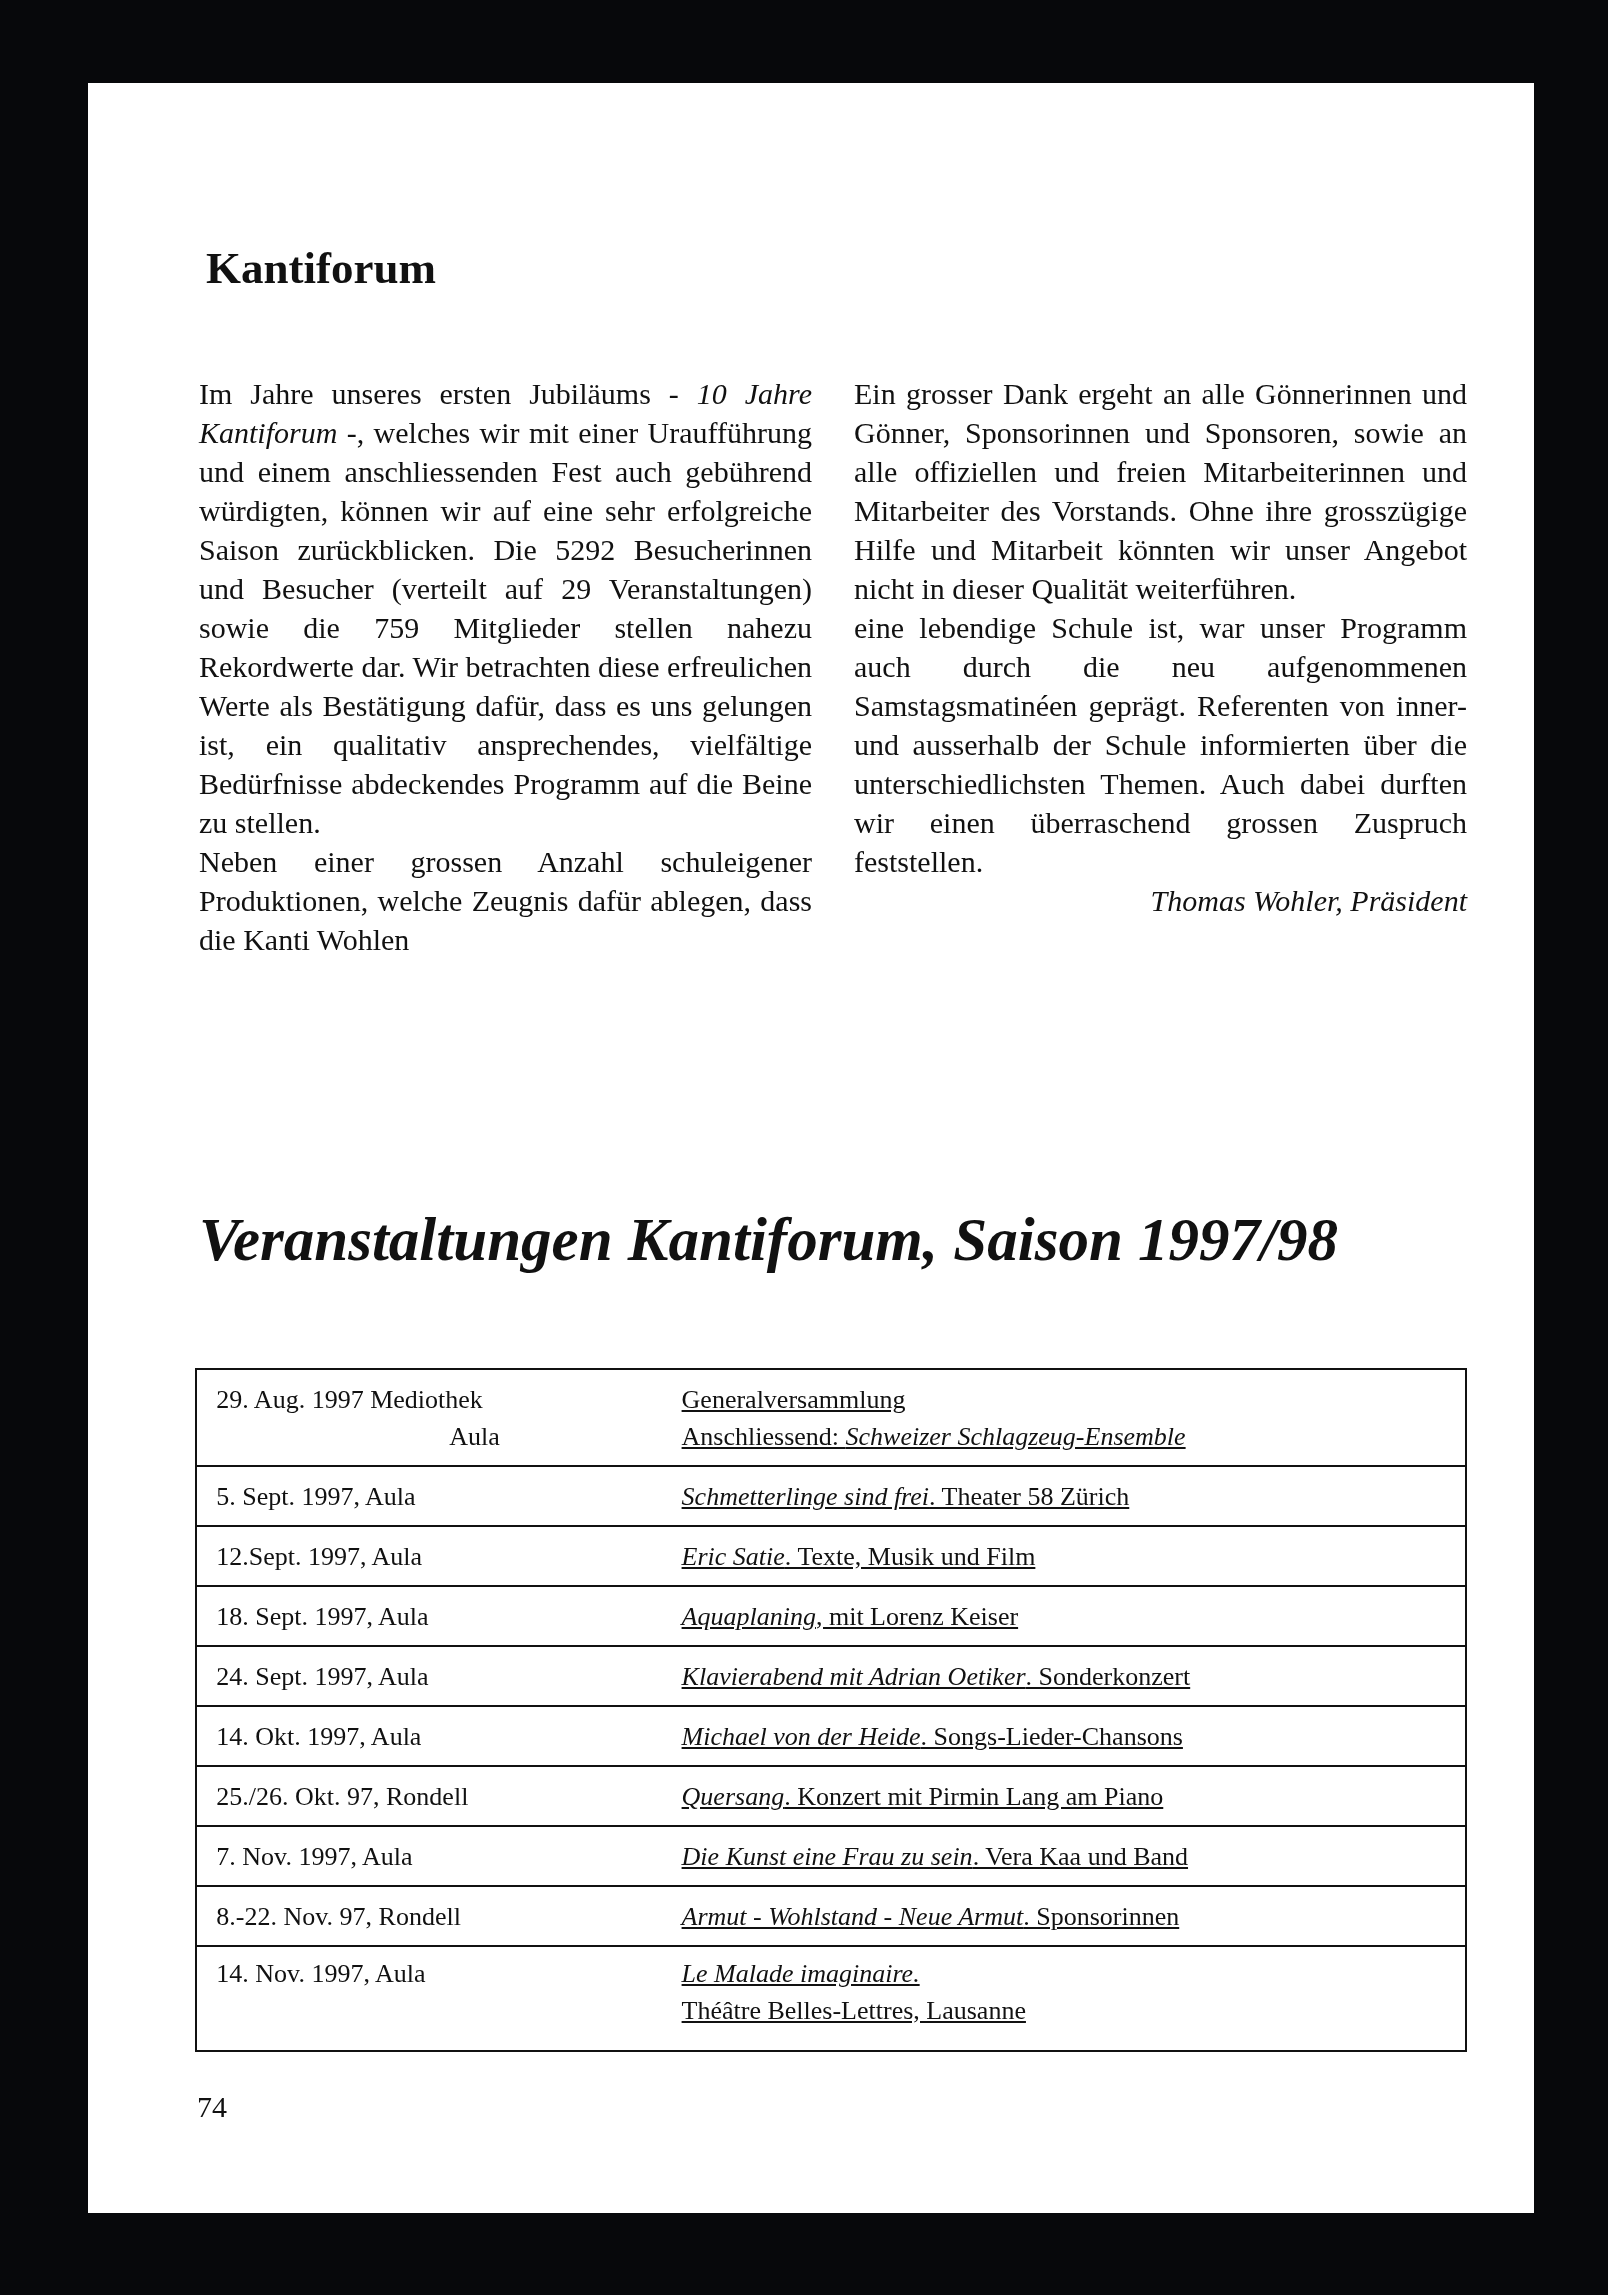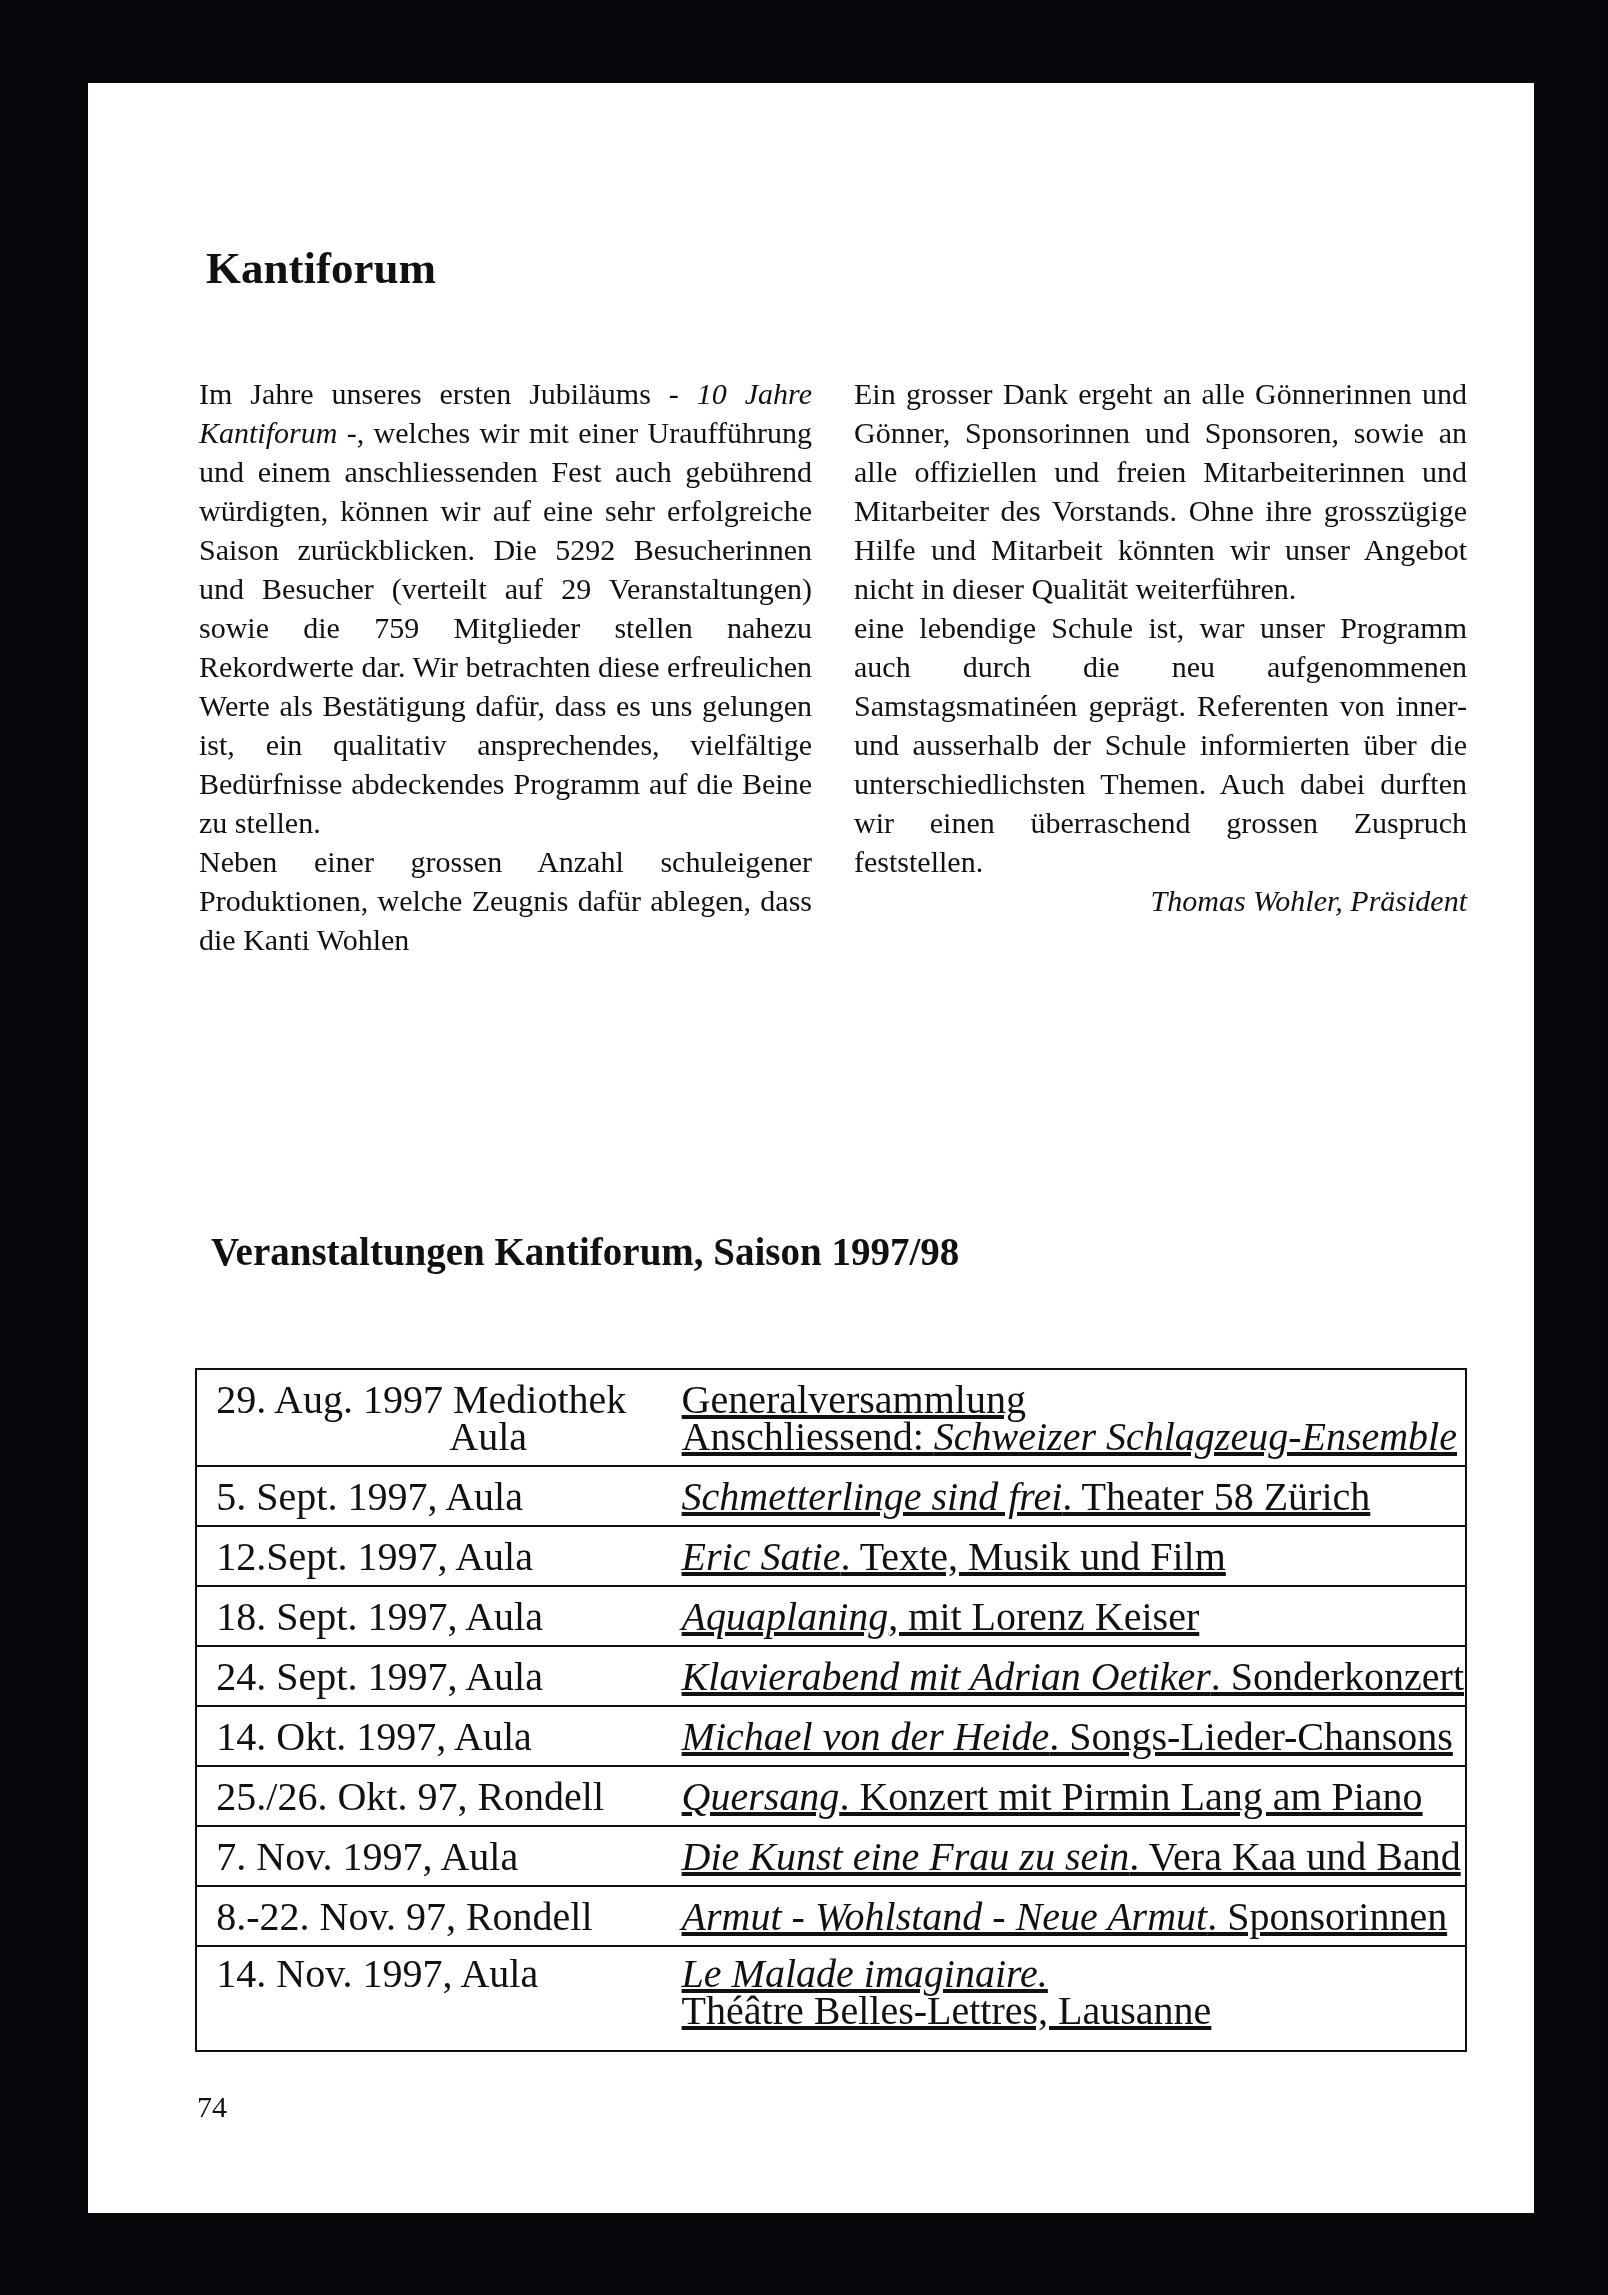--- a/index.html
+++ b/index.html
@@ -37,31 +37,32 @@
   .col-left { left: 199px; }
   .col-right { left: 854px; }
   .signature {
     text-align: right;
     font-style: italic;
     margin-top: 0;
   }
   .h2 {
     position: absolute;
     left: 199px; top: 1212px;
-    font-size: 39px; font-weight: bold;
+    font-size: 61px; font-weight: bold;
     line-height: 56px;
-    margin: 12px;
+    margin: 0;
+    font-style: italic;
   }
   table.events {
     position: absolute;
     left: 195px; top: 1368px;
     width: 1272px;
     border-collapse: collapse;
     border: 2.4px solid #111;
-    font-size: 40px;
+    font-size: 26px;
   }
   table.events td {
     border-top: 2.4px solid #111;
     padding: 0 0 0 19.3px;
     vertical-align: middle;
     line-height: 37px;
   }
   table.events tr.tall td { height: 95px; }
   table.events tr td { height: 58px; }
   td.date { width: 446px; padding-left: 17.7px; }

